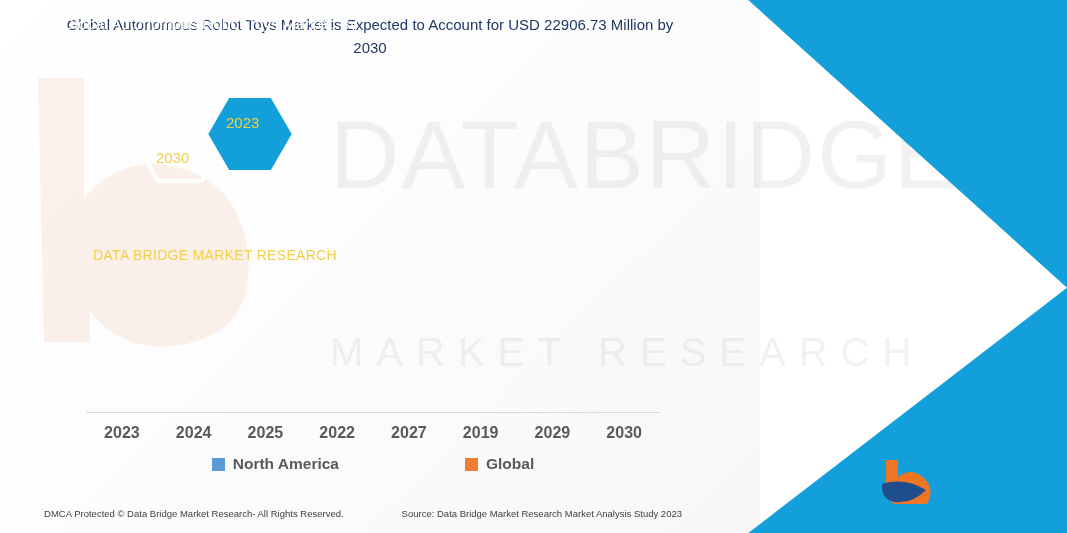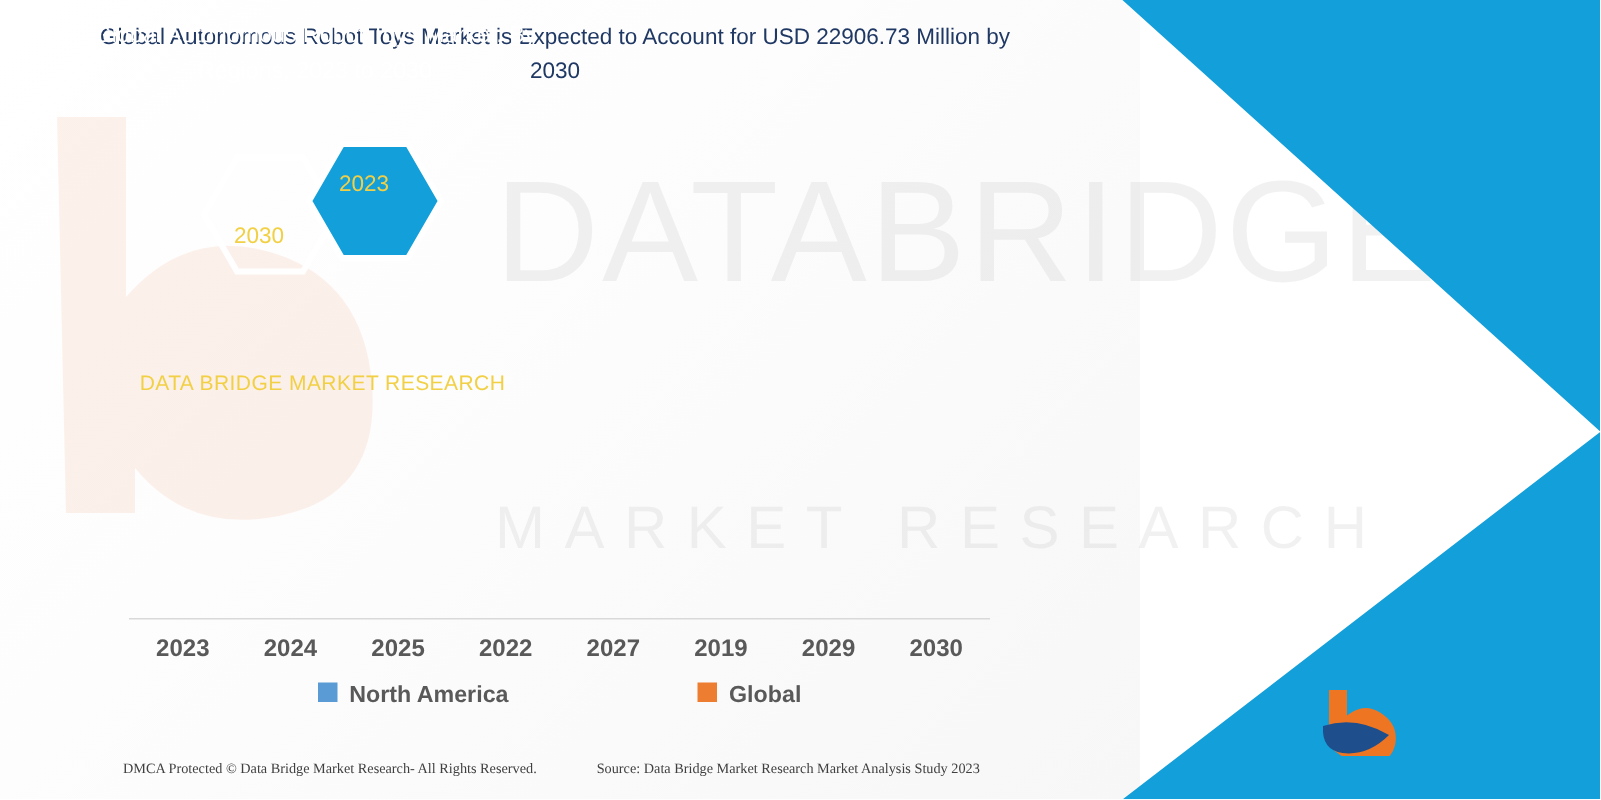--- a/index.html
+++ b/index.html
@@ -133,45 +133,46 @@
     position: absolute;
     left: 86px;
     top: 455px;
     width: 574px;
     display: flex;
     justify-content: center;
     gap: 126px;
   }
   .legend-item {
     display: flex;
-    align-items: flex-start;
+    align-items: center;
     gap: 8px;
   }
   .legend-swatch {
     width: 13px;
     height: 13px;
     display: inline-block;
   }
   .legend-label {
     font-size: 15.5px;
     font-weight: bold;
     color: #595959;
   }
 
   .footer {
     position: absolute;
     left: 82px;
     top: 508px;
     width: 600px;
     display: flex;
-    gap: 40px;
-    font-family: Liberation Serif, serif;
+    gap: 58px;
+    font-family: Liberation Sans, sans-serif;
     font-size: 9.5px;
     color: #404040;
     white-space: nowrap;
+    justify-content: flex-end;
   }
 
   
   .right-pane {
     position: absolute;
     top: 0;
     left: 683px;
     width: 384px;
     height: 533px;
     background: #139fda;

